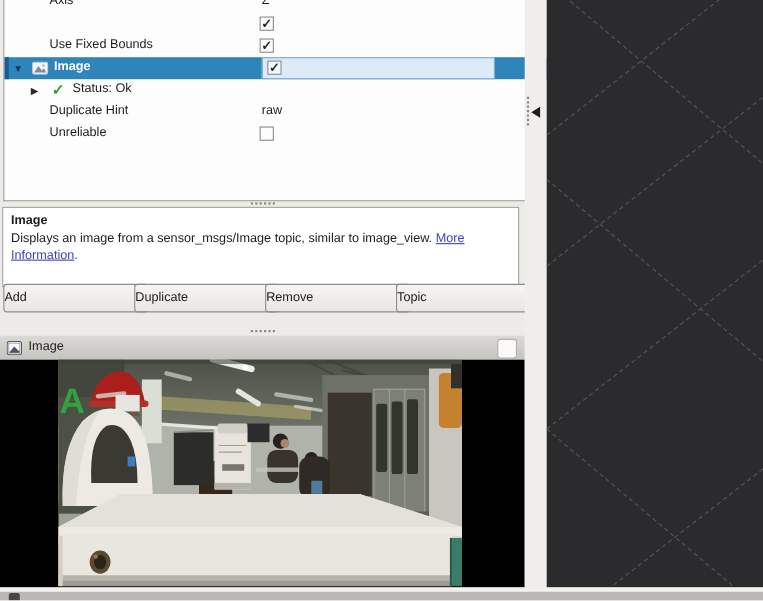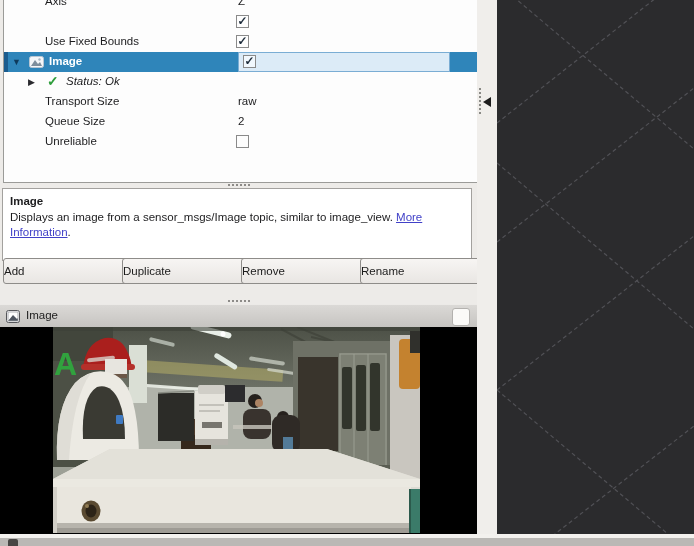--- a/index.html
+++ b/index.html
@@ -19,21 +19,21 @@
   .cb span{display:block;font-size:12px;font-weight:bold;line-height:11px;color:#1d2b3a;}
   .tri{position:absolute;top:5px;font-size:9px;color:#2a2a2e;line-height:10px;}
   
   .selrow{background:#2f85ba;border-left:4px solid #1b5c8e;box-sizing:border-box;}
   .selrow .rname{color:#fff;font-weight:bold;left:41px;}
   .selrow .tri{color:#0e3a5c;}
   .valcell{position:absolute;left:230px;top:0;width:212px;height:20px;background:#dcebf7;
            border:1px solid #7aadd4;box-sizing:border-box;}
   .valcell .cb{left:4px;top:2px;background:#f2f8fd;}
   .statusrow .ok{position:absolute;left:43px;top:1px;color:#2e9e3c;font-weight:bold;font-size:14px;}
-  .statusrow .rname{left:62px;font-style:italic;}
+  .statusrow .rname{left:62px;}
   
   #vscroll{position:absolute;right:1px;top:0;width:14px;height:182px;background:#f7f6f4;border-left:1px solid #c9c7c4;box-sizing:border-box;}
   #vthumb{position:absolute;left:1px;top:0;width:11px;height:88px;background:#e0deda;border:1px solid #c2c0bc;box-sizing:border-box;}
   #vdown{position:absolute;left:0;bottom:0;width:13px;height:15px;background:#efedea;border-top:1px solid #c2c0bc;
          text-align:center;font-size:8px;line-height:14px;color:#3c3c3c;}
   
   .hhandle{position:absolute;width:22px;height:0;border-top:2px dotted #8d8b88;}
   
   #help{position:absolute;left:2px;top:188px;width:470px;height:73px;background:#ffffff;
         border:1px solid #a3a19e;box-sizing:border-box;padding:5px 7px;line-height:1.35;}
@@ -99,26 +99,22 @@
               <span>✓</span>
             </span>
         </div>
       </div>
       <div class="prow statusrow">
         <span class="tri" style="left:24px">▶</span>
         <span class="ok">✓</span>
         <span class="rname">Status: Ok</span>
       </div>
       <div class="prow">
-        <span class="rname">Transport Size</span>
+        <span class="rname">Duplicate Hint</span>
         <span class="rval">raw</span>
-      </div>
-      <div class="prow">
-        <span class="rname">Queue Size</span>
-        <span class="rval">2</span>
       </div>
       <div class="prow">
         <span class="rname">Unreliable</span>
         <span class="cb"></span>
       </div>
     </div>
     <div id="vscroll">
       <div id="vthumb"></div>
       <div id="vdown"><span>▼</span></div>
     </div>
@@ -127,21 +123,21 @@
   <div class="hhandle" style="left:228px;top:184px"></div>
 
   <div id="help">
     <span class="t">Image</span><br>
     <span>Displays an image from a sensor_msgs/Image topic, similar to image_view. </span><a>More Information</a><span>.</span>
   </div>
 
   <div class="btn" style="left:3px">Add</div>
   <div class="btn" style="left:122px">Duplicate</div>
   <div class="btn" style="left:241px">Remove</div>
-  <div class="btn" style="left:360px">Rename</div>
+  <div class="btn" style="left:360px">Topic</div>
 
   <div class="hhandle" style="left:228px;top:300px"></div>
 
   <div id="imgheader">
     <span style="position:absolute;left:6px;top:5px">
       <svg width="14" height="13" viewBox="0 0 14 13">
           <rect x="0.5" y="0.5" width="13" height="12" rx="2" fill="#fdfdfd" stroke="#55565a"></rect>
           <polygon points="2,11 7,5 11,9 12,8 12,11" fill="#4e5560"></polygon>
           <rect x="2" y="2" width="10" height="9" fill="none" stroke="#9a9ba0" stroke-width="0.8"></rect>
         </svg>

